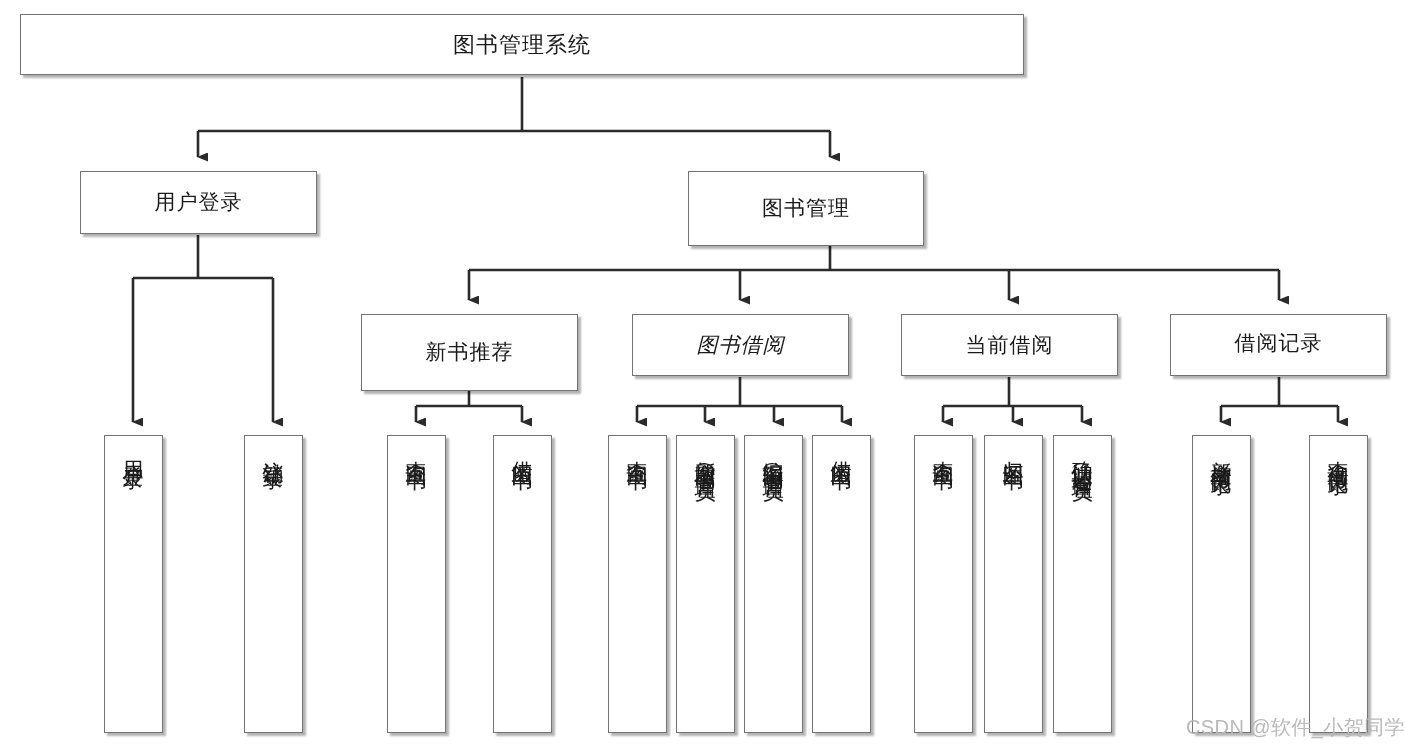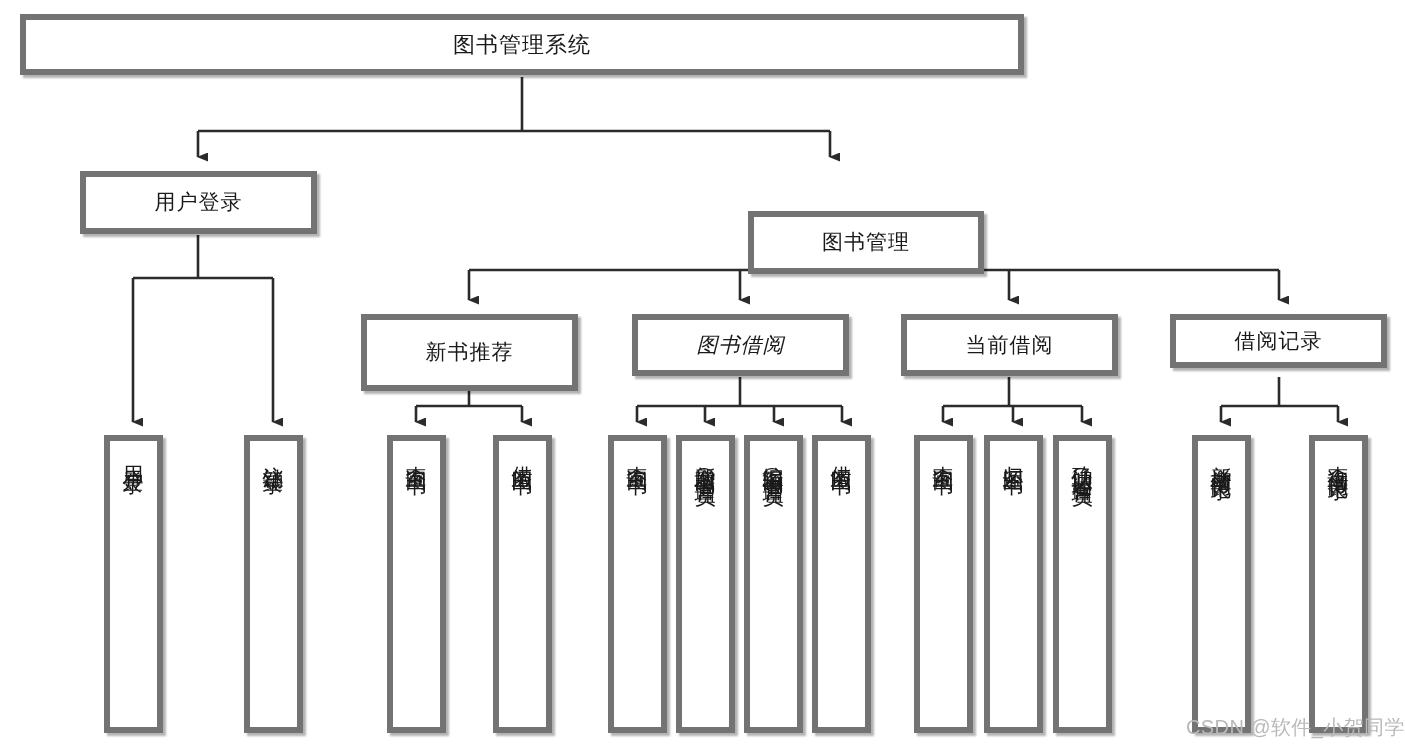--- a/index.html
+++ b/index.html
@@ -2,21 +2,21 @@
 <html><head>
 <meta charset="utf-8">
 <style>
   html,body{margin:0;padding:0;background:#ffffff;}
   body{width:1405px;height:747px;overflow:hidden;
        font-family:"Liberation Sans","DejaVu Sans",sans-serif;}
   #stage{position:relative;width:1405px;height:747px;background:#fff;}
   svg#wires{position:absolute;left:0;top:0;width:1405px;height:747px;}
 
   .node{position:absolute;box-sizing:border-box;background:#ffffff;
-        border:6px solid #737373;
+        border:1px solid #737373;
         box-shadow:3px 3px 2px rgba(0,0,0,0.30);
         display:flex;align-items:center;justify-content:center;
         color:#1a1a1a;}
   .node .lbl{display:block;text-align:center;line-height:1.05;}
 
   .h-node .lbl{font-size:21px;letter-spacing:1px;}
   .root .lbl{font-size:22px;letter-spacing:1px;}
 
   .v-node{align-items:flex-start;justify-content:center;padding-top:8px;}
   .v-node .lbl{
@@ -88,37 +88,37 @@
   </svg>
 
   <div class="node root h-node" style="left:20px;top:14px;width:1004px;height:61px;">
     <span class="lbl">图书管理系统</span>
   </div>
 
   <div class="node h-node" style="left:80px;top:171px;width:237px;height:63px;">
     <span class="lbl">用户登录</span>
   </div>
 
-  <div class="node h-node" style="left:748px;top:171px;width:236px;height:63px;margin-top:40px;">
+  <div class="node h-node" style="left:688px;top:171px;width:236px;height:75px;">
     <span class="lbl">图书管理</span>
   </div>
 
   <div class="node h-node" style="left:361px;top:314px;width:217px;height:77px;">
     <span class="lbl">新书推荐</span>
   </div>
 
   <div class="node h-node" style="left:632px;top:314px;width:217px;height:62px;font-style:italic;">
     <span class="lbl">图书借阅</span>
   </div>
 
   <div class="node h-node" style="left:901px;top:314px;width:217px;height:62px;">
     <span class="lbl">当前借阅</span>
   </div>
 
-  <div class="node h-node" style="left:1170px;top:314px;width:217px;height:54px;">
+  <div class="node h-node" style="left:1170px;top:314px;width:217px;height:62px;font-family:Liberation Mono, monospace;">
     <span class="lbl">借阅记录</span>
   </div>
 
   <div class="node v-node" style="left:104px;top:435px;width:59px;height:298px;">
     <span class="lbl">用户登录</span>
   </div>
 
   <div class="node v-node" style="left:244px;top:435px;width:59px;height:298px;">
     <span class="lbl">注销登录</span>
   </div>

